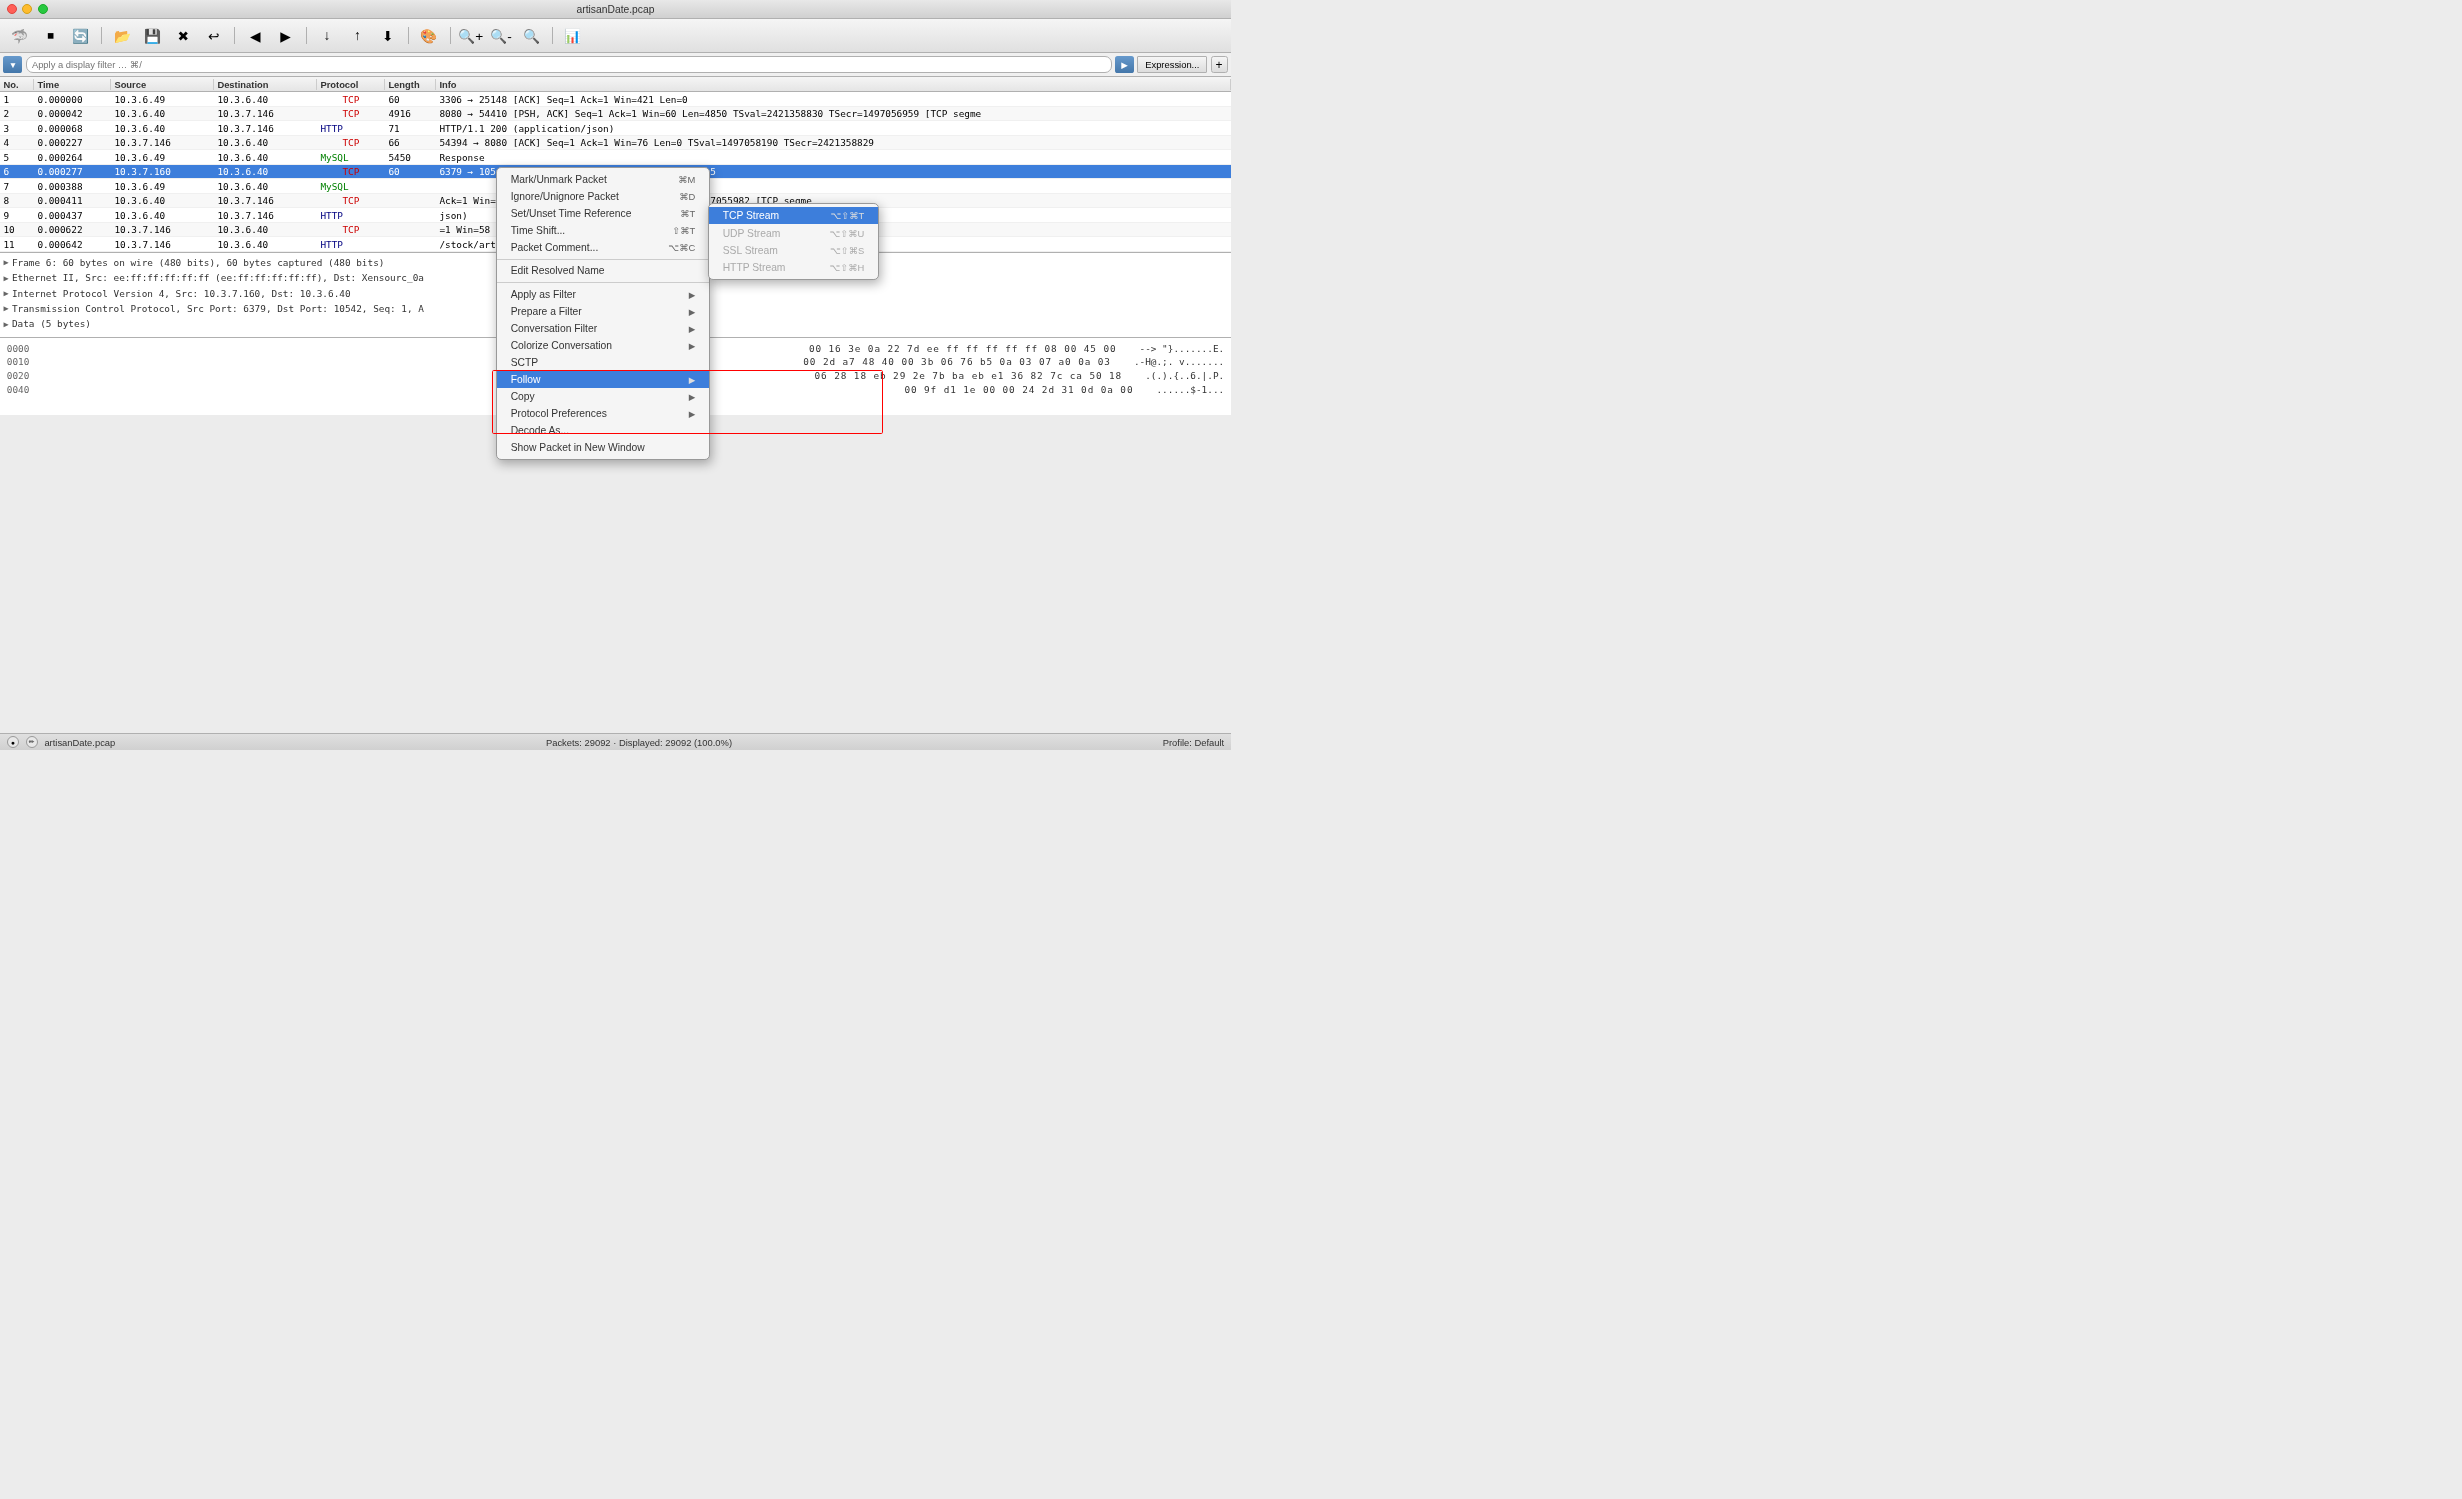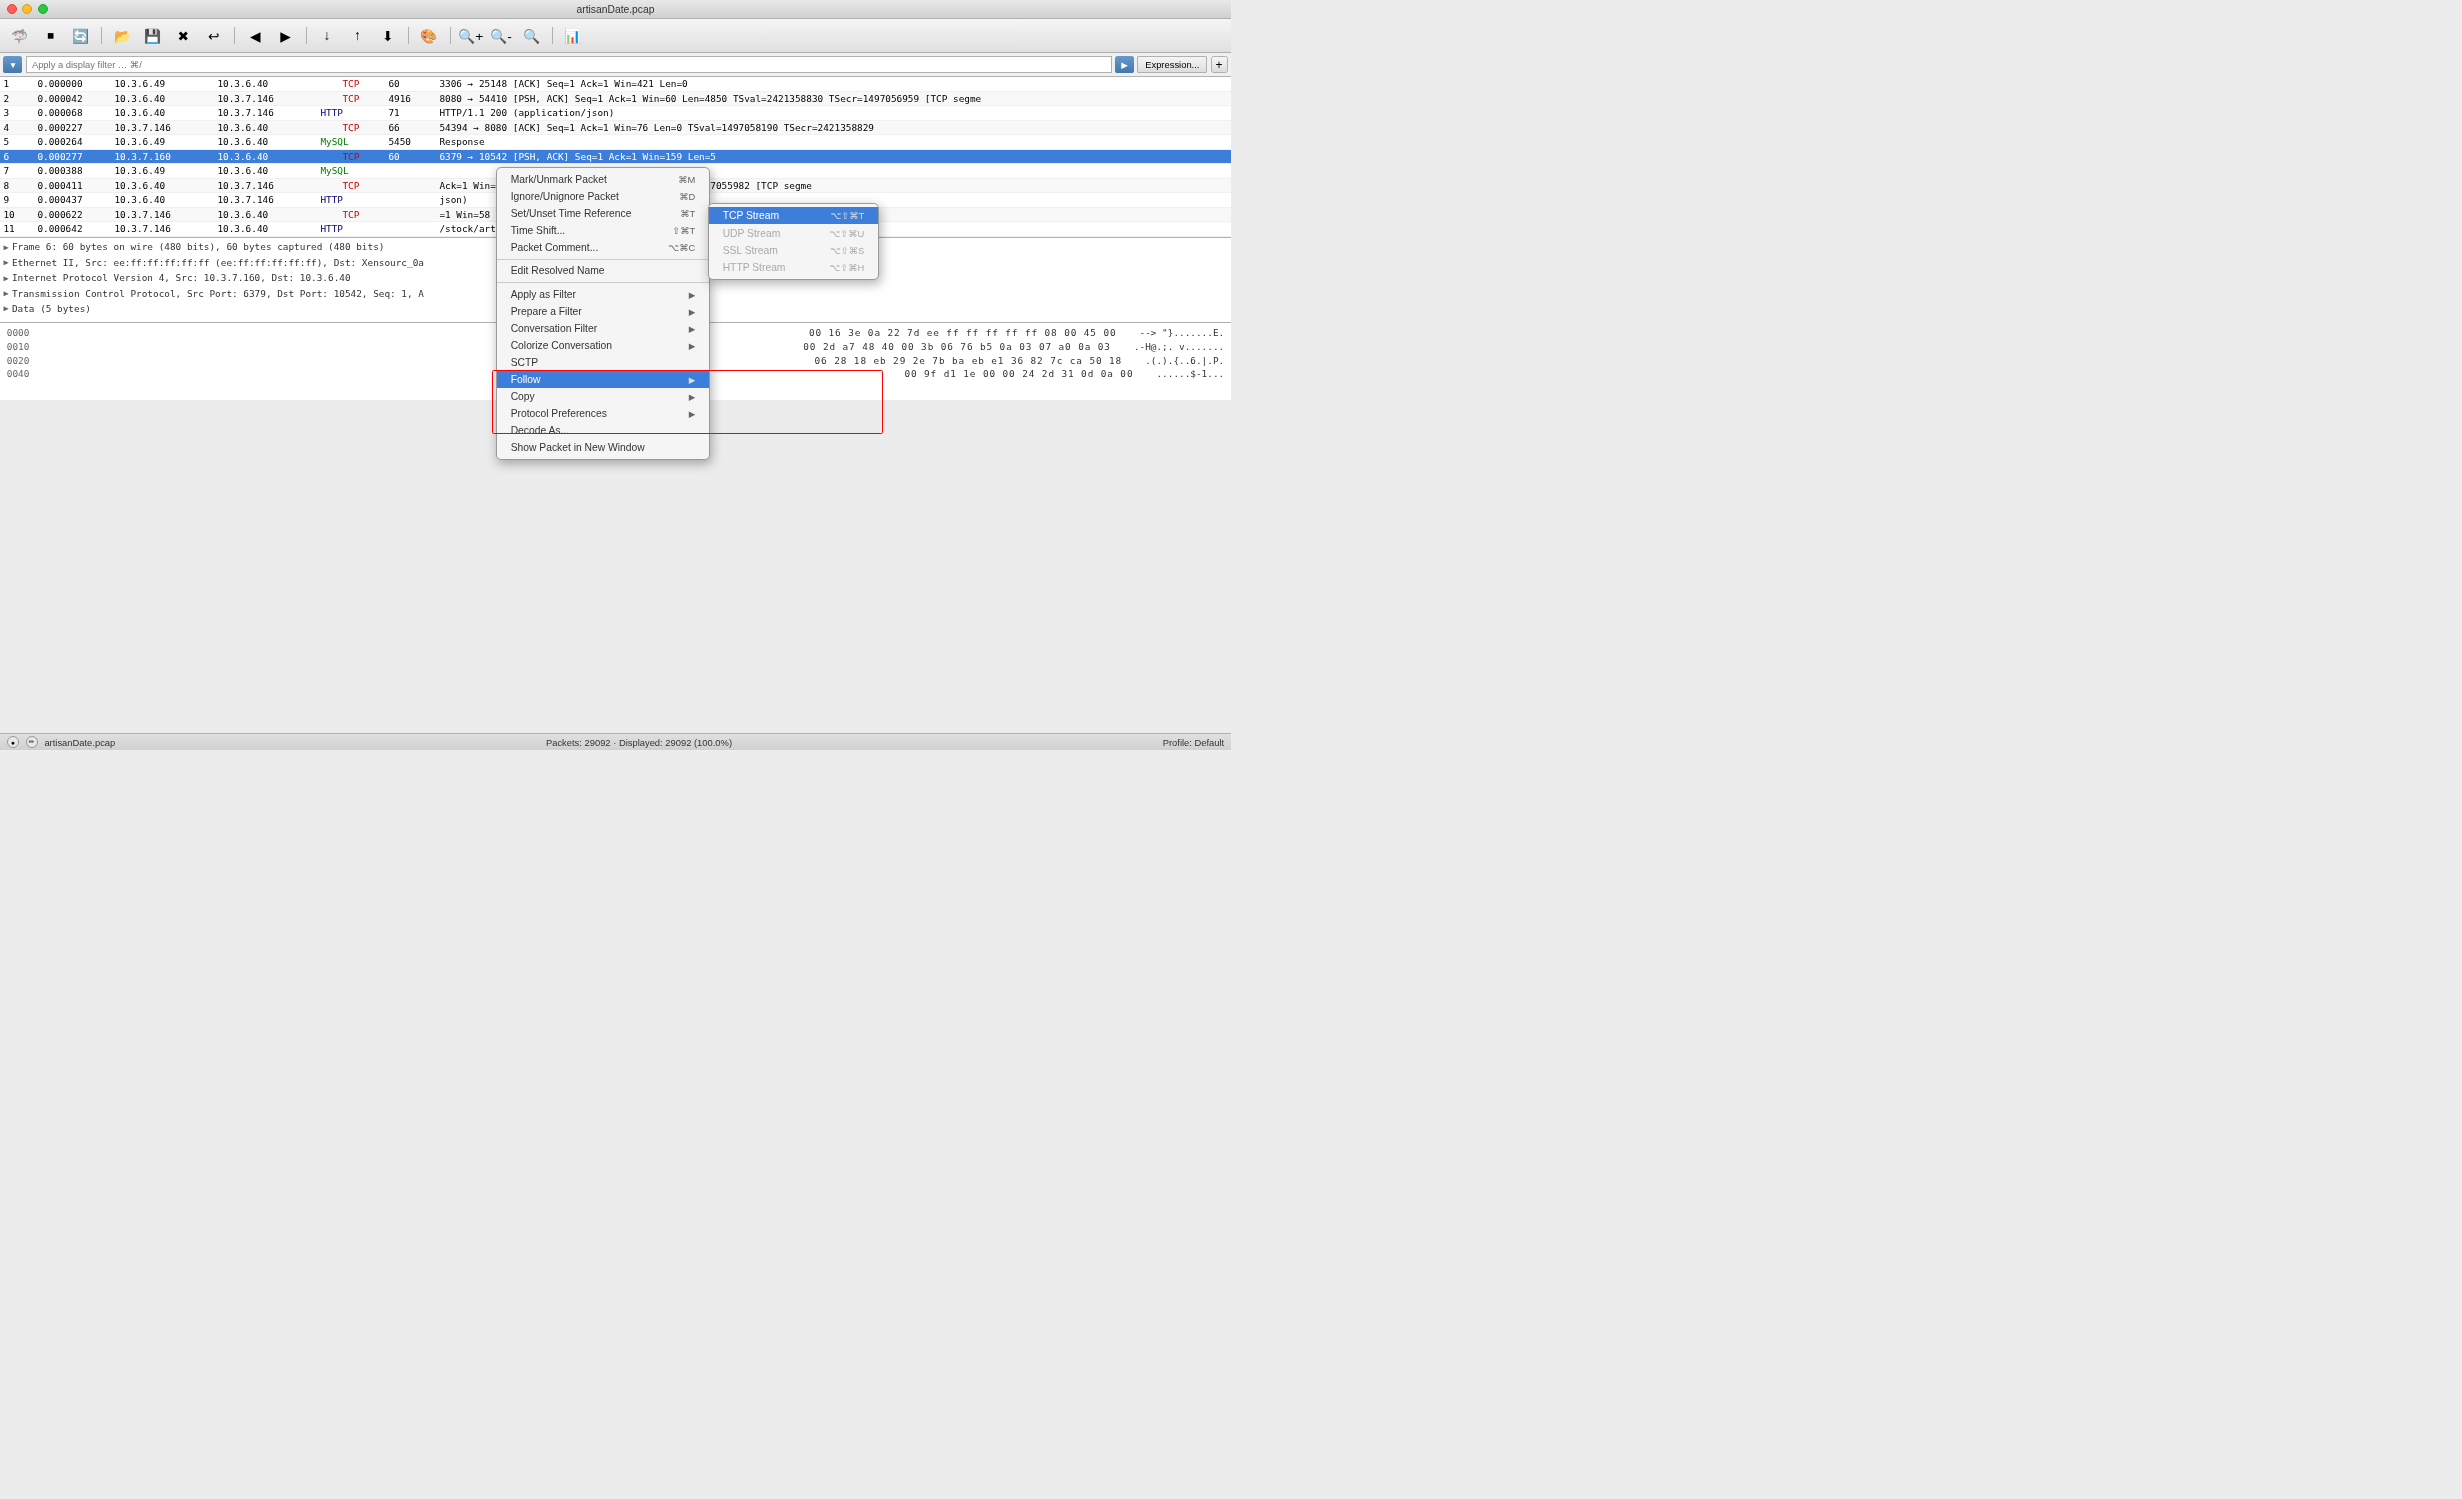--- a/index.html
+++ b/index.html
@@ -79,21 +79,21 @@
       border-bottom: 0.9px solid #b0b0b0;
       display: flex;
       align-items: center;
       padding: 0 3.4px;
       gap: 3.4px;
     }
     .filter-input {
       flex: 1;
       height: 17px;
       border: 0.9px solid #b0b0b0;
-      border-radius: 0;
+      border-radius: 7px;
       background: white;
       padding: 0 5.1px;
       font-size: 9.4px;
       color: #999;
     }
     .filter-arrow-btn {
       width: 19px;
       height: 17px;
       background: linear-gradient(to bottom, #6699cc, #4477aa);
       border: none;
@@ -379,20 +379,29 @@
   <div class="filter-arrow-btn">▼</div>
   <input class="filter-input" readonly="" placeholder="Apply a display filter … ⌘/" style="">
   <div class="filter-arrow-btn">▶</div>
   <button class="expression-btn">Expression...</button>
   <div class="plus-btn">+</div>
 </div>
 
 <div class="main-content">
 
   <div class="packet-list">
+    <div class="packet-list-header">
+      <div class="col-header">No.</div>
+      <div class="col-header">Time</div>
+      <div class="col-header">Source</div>
+      <div class="col-header">Destination</div>
+      <div class="col-header">Protocol</div>
+      <div class="col-header">Length</div>
+      <div class="col-header">Info</div>
+    </div>
 
     <div id="packet-rows">
         <div class="packet-row">
     <div class="cell">1</div>
     <div class="cell">0.000000</div>
     <div class="cell">10.3.6.49</div>
     <div class="cell">10.3.6.40</div>
     <div class="cell tcp">TCP</div>
     <div class="cell">60</div>
     <div class="cell">3306 → 25148 [ACK] Seq=1 Ack=1 Win=421 Len=0</div>

